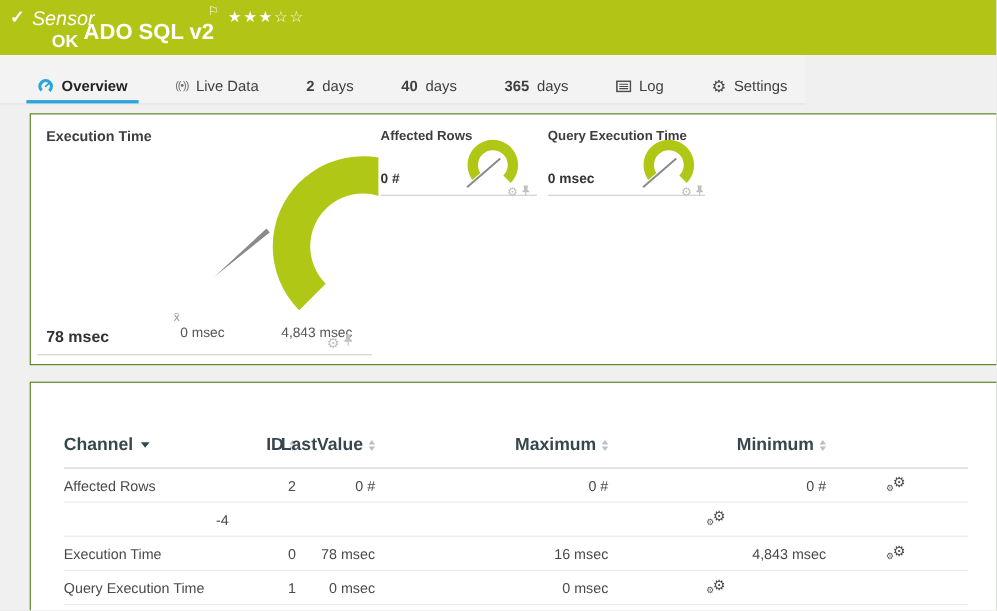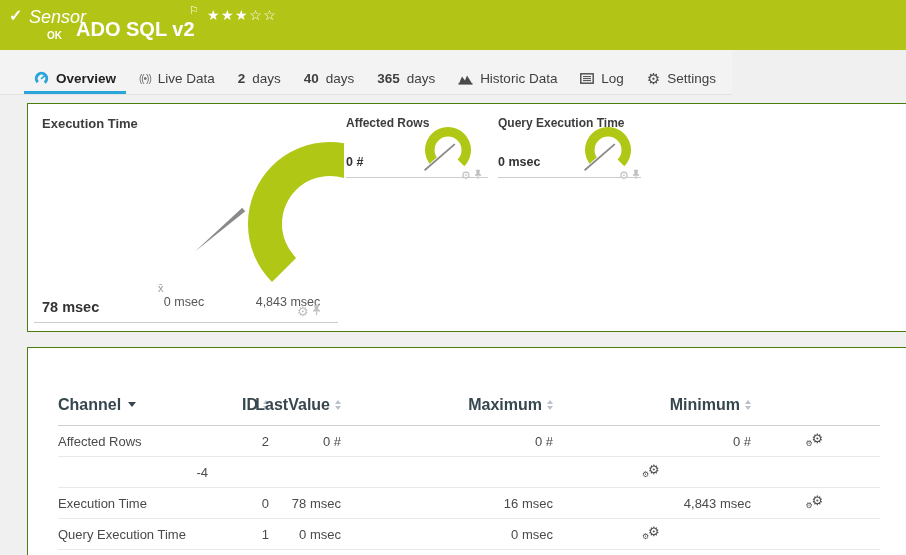--- a/index.html
+++ b/index.html
@@ -8,21 +8,21 @@
     position:relative; width:906px; height:555px; overflow:hidden;
     background:#f0f0f0; font-family:"Liberation Sans", sans-serif; color:#333;
   }
   
   .hdr { position:absolute; left:0; top:0; width:906px; height:50px; background:#b2c416; color:#fff; }
   .hdr .check { position:absolute; left:9px; top:6px; font-size:16px; font-weight:bold; }
   .hdr .kind  { position:absolute; left:29px; top:7px; font-size:18px; font-style:italic; }
   .hdr .title { position:absolute; left:76px; top:18px; font-size:20px; font-weight:bold; }
   .hdr .flag  { position:absolute; left:189px; top:4px; font-size:11px; }
   .hdr .stars { position:absolute; left:207px; top:7px; font-size:14px; letter-spacing:1.5px; }
-  .hdr .status{ position:absolute; left:47px; top:30px; font-size:10px; font-weight:bold; }
+  .hdr .status{ position:absolute; left:47px; top:30px; font-size:16px; font-weight:bold; }
   
   .tabs { position:absolute; left:0; top:50px; width:732px; height:45px; background:#f3f3f3;
           border-bottom:1px solid #e2e2e2; display:flex; align-items:stretch;
           justify-content:space-between; padding:16px 6px 0 24px; }
   .tab { display:flex; align-items:center; gap:7px; font-size:13.5px; color:#3f3f3f;
          border-bottom:3px solid transparent; padding:0 10px; cursor:pointer; white-space:nowrap; }
   .tab.active { border-bottom-color:#2aa5da; font-weight:bold; color:#222; }
   .tab .num { font-weight:bold; }
   .tab .ticon { display:inline-flex; align-items:center; }
   .bcast { font-size:10px; color:#6f6f6f; letter-spacing:-1px; }
@@ -94,29 +94,20 @@
     <div class="tab">
       <span class="num">40</span>
       <span>days</span>
     </div>
     <div class="tab">
       <span class="num">365</span>
       <span>days</span>
     </div>
     <div class="tab">
       <span class="ticon">
-        <svg width="15" height="12">
-            <polygon points="1,10.5 4,3.5 7,7.5 9,2.5 14,10.5" fill="#4a4a4a"></polygon>
-            <rect x="0.5" y="10" width="14" height="1.6" fill="#4a4a4a"></rect>
-          </svg>
-      </span>
-      <span>Historic Data</span>
-    </div>
-    <div class="tab">
-      <span class="ticon">
         <svg width="14" height="11">
             <rect x="0.8" y="0.8" width="12.4" height="9.4" fill="none" stroke="#4a4a4a" stroke-width="1.4"></rect>
             <line x1="3" y1="3.6" x2="11" y2="3.6" stroke="#4a4a4a"></line>
             <line x1="3" y1="5.6" x2="11" y2="5.6" stroke="#4a4a4a"></line>
             <line x1="3" y1="7.6" x2="11" y2="7.6" stroke="#4a4a4a"></line>
           </svg>
       </span>
       <span>Log</span>
     </div>
     <div class="tab">

